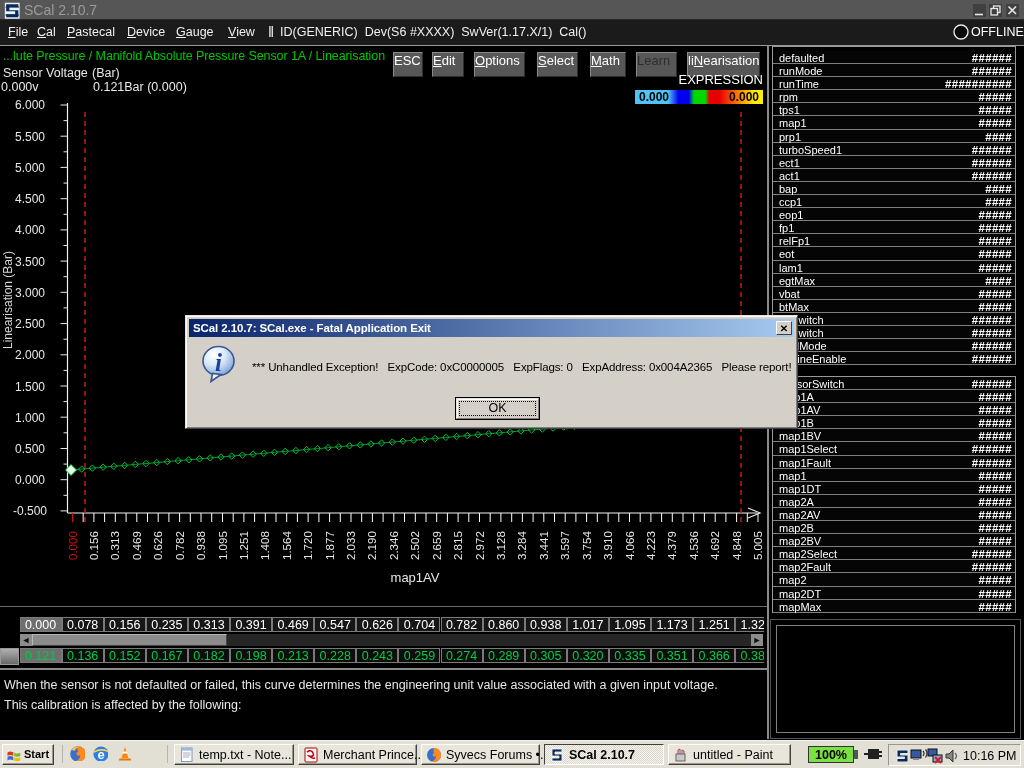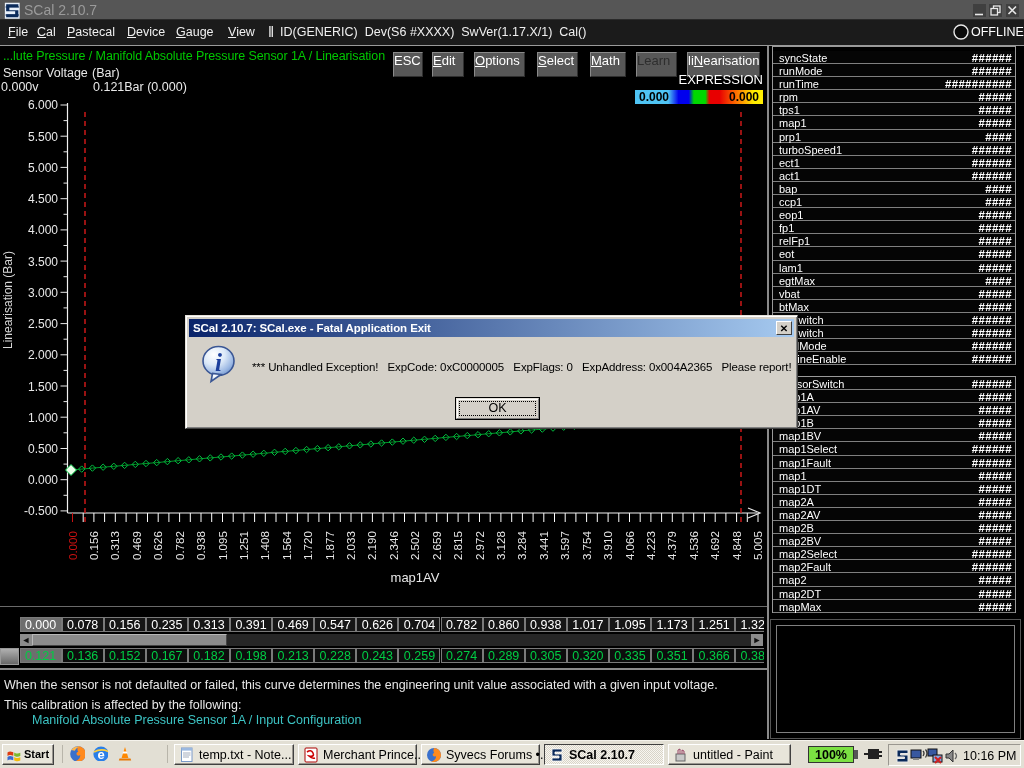--- a/index.html
+++ b/index.html
@@ -27,21 +27,21 @@
 
 #grad { position:absolute; left:635px; top:90px; width:128px; height:14px;
   background:linear-gradient(to right,#4fc4f4 0%,#4fc4f4 26%,#0000ee 34%,#0000ee 42%,
    #00d800 46%,#00d800 55%,#e80000 58%,#e80000 66%,#ff7700 80%,#ffee00 93%,#ffee00 100%);
   color:#000; font-size:12px; font-weight:bold; }
 #grad .l { position:absolute; left:4px; top:0px; }
 #grad .r { position:absolute; right:4px; top:0px; }
 
 #ytitle { position:absolute; left:-62px; top:293px; width:140px; transform:rotate(-90deg);
   color:#d8d8d8; font-size:12px; text-align:center; }
-.yl { position:absolute; right:966px; width:56px; text-align:right; color:#e8e8e8; font-size:12px; }
+.yl { position:absolute; right:966px; width:56px; text-align:center; color:#e8e8e8; font-size:12px; }
 .xl { position:absolute; top:524px; color:#e8e8e8; font-size:11.5px;
   writing-mode:vertical-rl; transform:rotate(180deg) translateX(50%); height:36px; }
 .xl.red { color:#cc1111; }
 #xtitle { position:absolute; left:340px; top:570px; width:150px; text-align:center;
   color:#e8e8e8; font-size:13px; }
 
 #rpanel1 { position:absolute; left:772px; top:46px; width:244px; padding-top:4px;
   border:1px solid #999; border-bottom:none; background:#000; }
 #rpanel2 { position:absolute; left:772px; top:376px; width:244px;
   border:1px solid #999; border-bottom:none; background:#000; }
@@ -395,21 +395,21 @@
   </g>
   <path d="M71 464.5 L76.5 470 L71 475.5 L65.5 470 Z" fill="#eaffea" stroke="#00c040"></path>
 </svg>
 
 <div class="vline" style="left:767px;top:46px;width:2px;height:693px"></div>
 <div class="hline" style="left:0;top:668px;width:767px;height:2px"></div>
 <div class="hline" style="left:0;top:606px;width:767px;height:1px;background:#6a6a6a"></div>
 
 <div id="rpanel1">
 <div class="prow">
-      <span class="pl">syncState</span>
+      <span class="pl">defaulted</span>
       <span class="pv">######</span>
     </div>
 <div class="prow">
       <span class="pl">runMode</span>
       <span class="pv">######</span>
     </div>
 <div class="prow">
       <span class="pl">runTime</span>
       <span class="pv">##########</span>
     </div>
@@ -617,21 +617,20 @@
 <div class="c2" style="left:566.8px">0.320</div>
 <div class="c2" style="left:608.9px">0.335</div>
 <div class="c2" style="left:651.0px">0.351</div>
 <div class="c2" style="left:693.1px">0.366</div>
 <div class="c2" style="left:735.2px">0.382</div>
 </div>
 
 <div id="desc">
   <div class="t1">When the sensor is not defaulted or failed, this curve determines the engineering unit value associated with a given input voltage.</div>
   <div class="t2">This calibration is affected by the following:</div>
-  <div class="t3">Manifold Absolute Pressure Sensor 1A / Input Configuration</div>
 </div>
 
 <div id="dlg">
   <div id="dlgtitle">
       <span class="t">SCal 2.10.7: SCal.exe - Fatal Application Exit</span>
     <div id="dlgx">✕</div>
   </div>
   <svg width="42" height="42" style="left:14px;top:29px">
     <defs>
         <radialGradient id="ig" cx="35%" cy="28%" r="80%">

